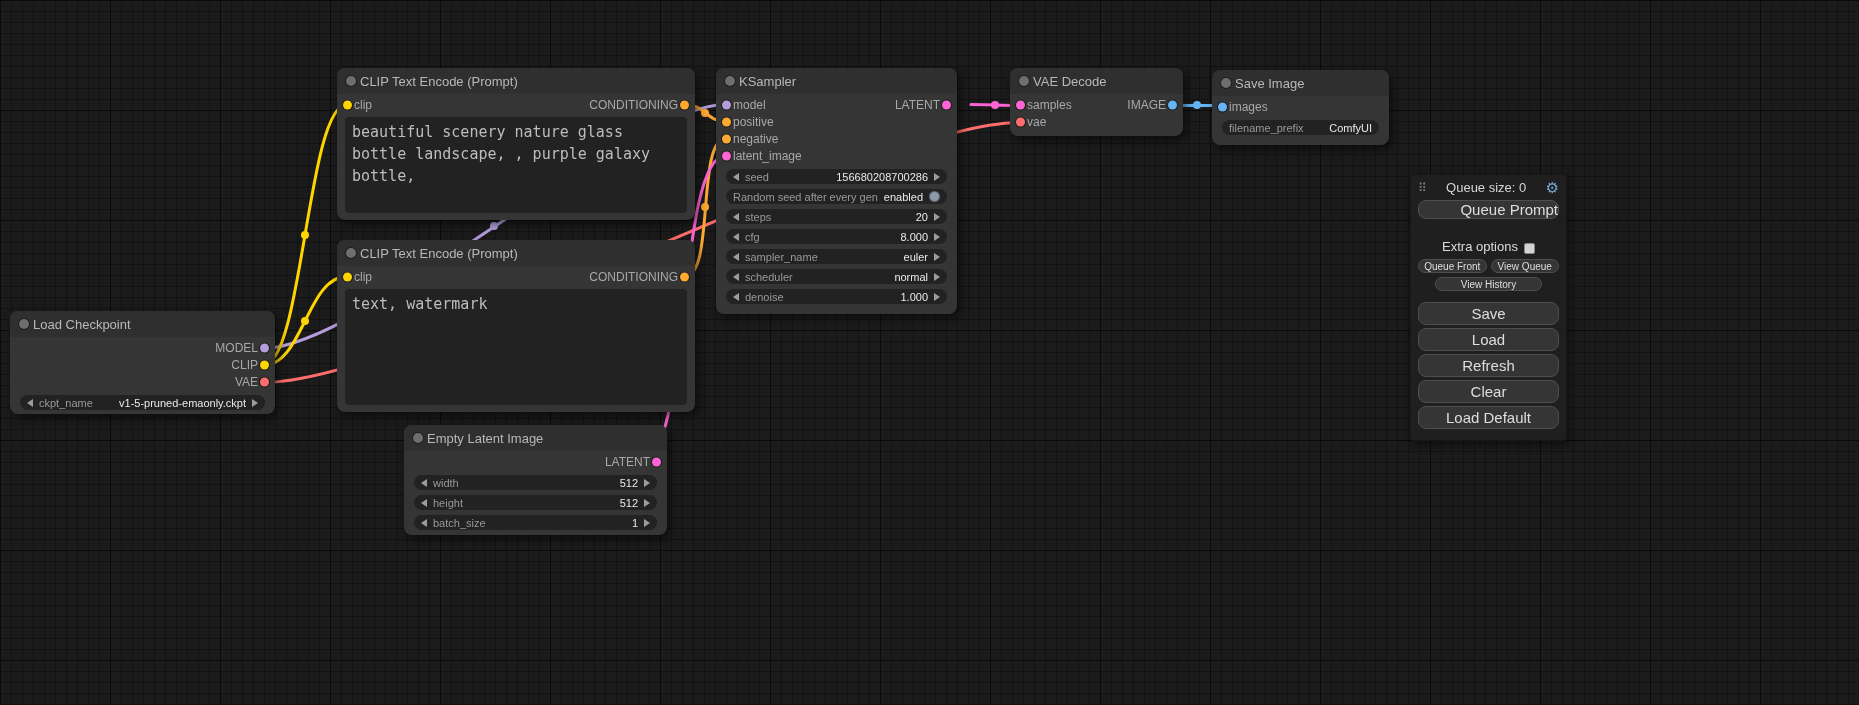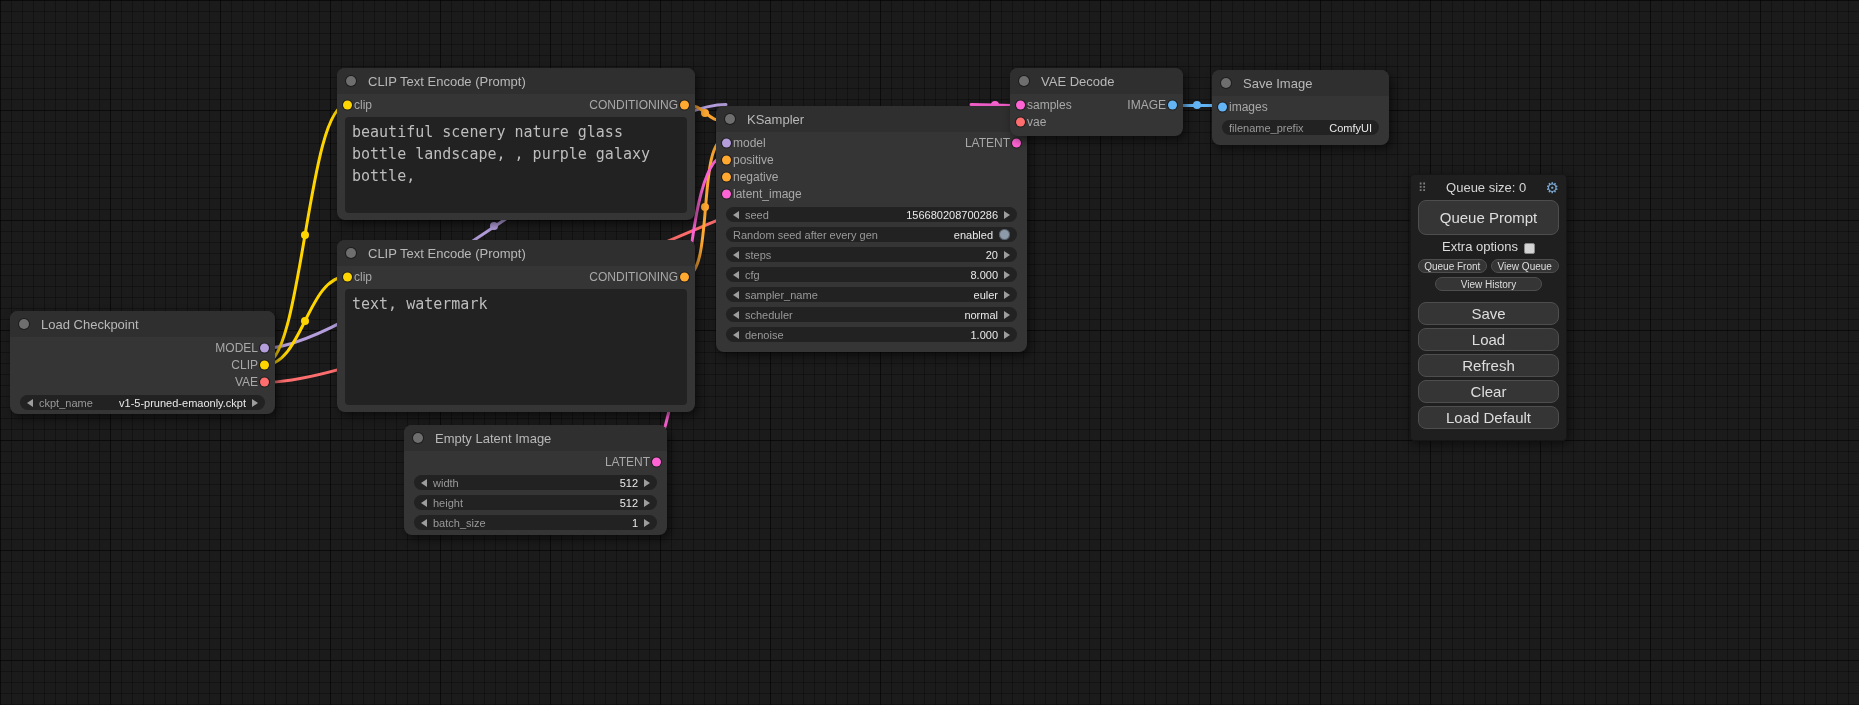--- a/index.html
+++ b/index.html
@@ -21,21 +21,21 @@
   #link-layer path { fill: none; stroke-width: 3; stroke-linecap: round; }
 
   
   .node {
     position: absolute; z-index: 2;
     background: #353535; border-radius: 8px;
     box-shadow: 3px 4px 10px rgba(0,0,0,0.55);
   }
   .node-header {
     height: 26px; background: #2f2f2f; border-radius: 8px 8px 0 0;
-    display: flex; align-items: center; padding: 0 9px; gap: 12px;
+    display: flex; align-items: center; padding: 0 9px; gap: 4px;
   }
   .collapse-dot {
     width: 10px; height: 10px; border-radius: 50%;
     background: #6e6e6e; box-shadow: 0 0 0 1px rgba(0,0,0,0.4); flex: 0 0 auto;
   }
   .node-title { color: #b8b8b8; font-size: 13px; white-space: nowrap; }
 
   .slot-block { padding-top: 2px; }
   .slot-row {
     position: relative; height: 17px;
@@ -72,21 +72,21 @@
     padding: 5px 7px; color: #bdbdbd;
     font-family: "DejaVu Sans Mono", monospace; font-size: 15px; line-height: 1.45;
     white-space: pre-wrap; word-break: break-word; overflow: hidden;
   }
 
   
   #node-load-checkpoint { left: 10px;   top: 311px; width: 265px; height: 103px; }
   #node-clip-positive   { left: 337px;  top: 68px;  width: 358px; height: 152px; }
   #node-clip-negative   { left: 337px;  top: 240px; width: 358px; height: 172px; }
   #node-empty-latent    { left: 404px;  top: 425px; width: 263px; height: 110px; }
-  #node-ksampler        { left: 716px;  top: 68px;  width: 311px; height: 246px; margin-top: 38px; }
+  #node-ksampler        { left: 716px;  top: 68px;  width: 241px; height: 246px; }
   #node-vae-decode      { left: 1010px; top: 68px;  width: 173px; height: 68px;  }
   #node-save-image      { left: 1212px; top: 70px;  width: 177px; height: 75px;  }
   #pbox-positive { height: 96px; }
   #pbox-negative { height: 116px; }
 
   
   .queue-panel {
     position: absolute; z-index: 3; left: 1410px; top: 174px; width: 157px;
     background: rgba(32,32,32,0.97); border: 1px solid #161616; border-radius: 4px;
     padding: 5px 7px 8px; box-shadow: 2px 3px 10px rgba(0,0,0,0.5);
@@ -94,21 +94,21 @@
   .qp-header { display: flex; align-items: center; margin-bottom: 5px; }
   .drag-dots { color: #7d7d7d; font-size: 12px; line-height: 1; }
   .qp-size { flex: 1; text-align: center; color: #d6d6d6; font-size: 13px; }
   .gear { color: #78a6d0; font-size: 15px; line-height: 1; cursor: pointer; }
   .qp-btn {
     display: block; width: 100%; background: #353535; color: #dedede;
     border: 1px solid #4e4e4e; border-radius: 8px; cursor: pointer;
     font-family: "Liberation Sans", sans-serif;
   }
   .qp-big { height: 23px; font-size: 15px; margin: 3px 0; }
-  .qp-prompt { height: 35px; font-size: 15px; margin-bottom: 4px; }
+  .qp-prompt { height: 19px; font-size: 15px; margin-bottom: 20px; text-align: right; }
   .qp-extra { display: flex; align-items: flex-end; justify-content: center; gap: 6px; margin: 3px 0 5px; color: #dcdcdc; font-size: 13px; }
   .checkbox { width: 11px; height: 11px; background: #d4d4d4; border: 1px solid #8a8a8a; border-radius: 2px; cursor: pointer; }
   .qp-small-row { display: flex; gap: 4px; margin-bottom: 4px; }
   .qp-small { height: 14px; font-size: 10px; border-radius: 7px; padding: 0 4px; flex: 1; }
   .qp-history { display: block; width: 76%; margin: 0 auto 11px; }
 </style>
 </head>
 <body>
 
 <div id="canvas">

